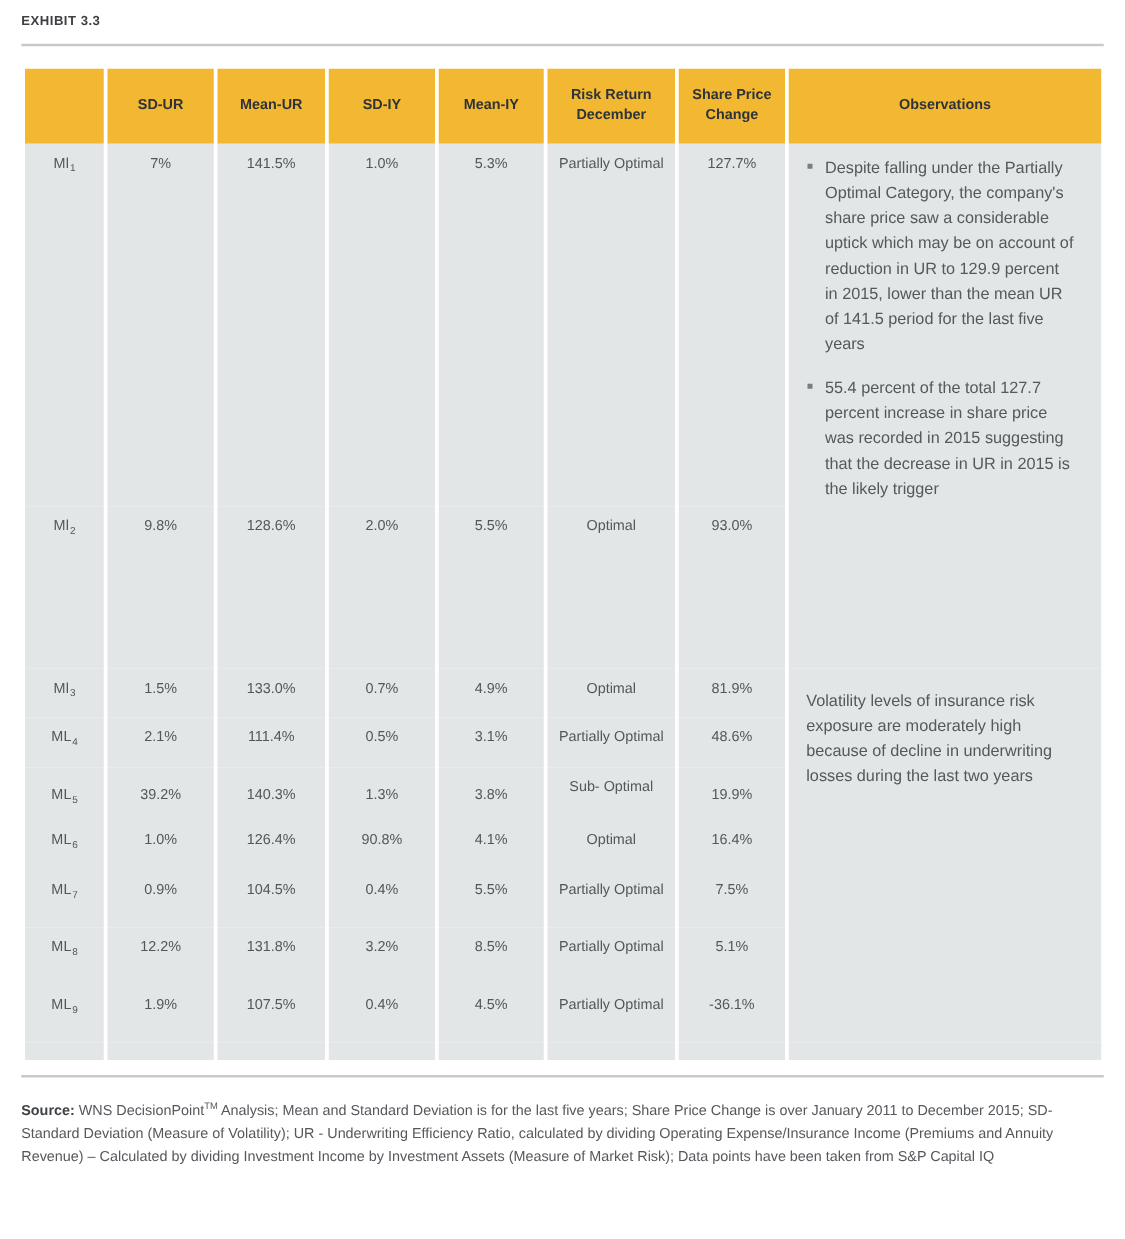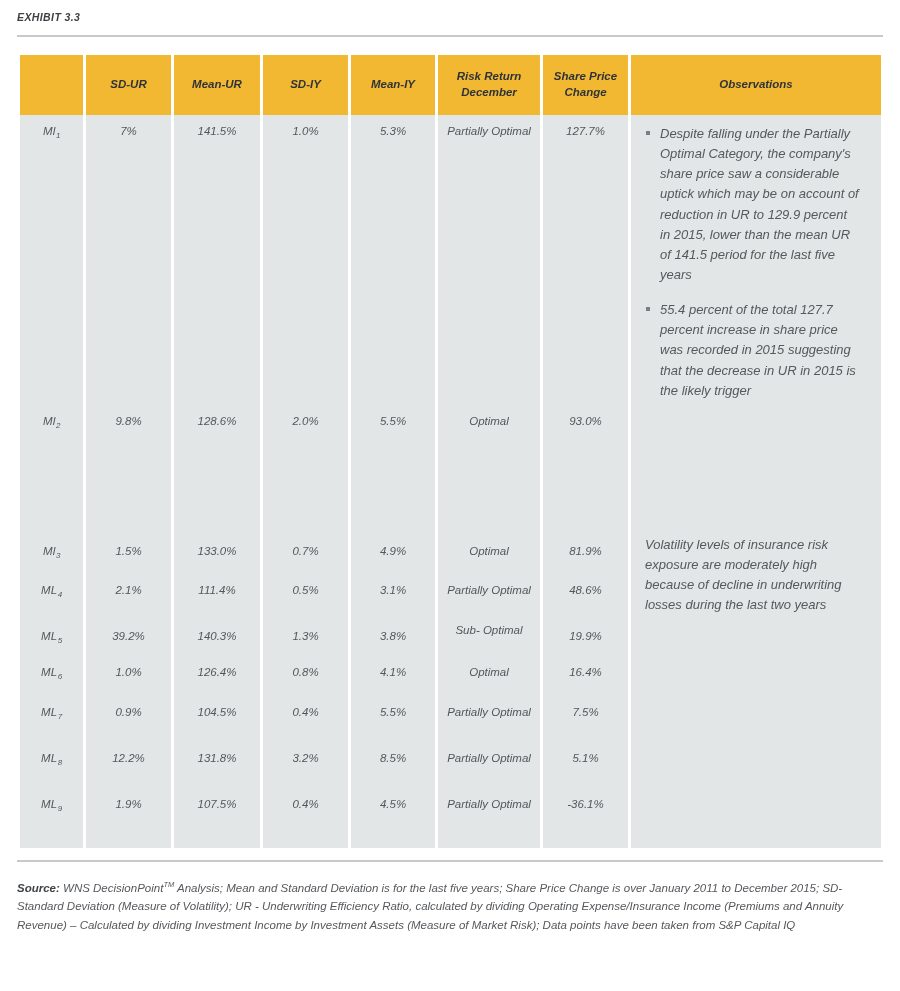--- a/index.html
+++ b/index.html
@@ -9,21 +9,20 @@
     background: #ffffff;
     font-family: "Liberation Sans", sans-serif;
     color: #4a4a4a;
     overflow: hidden;
   }
   .page {
     width: 900px;
     height: 991px;
     position: relative;
     padding: 0 17px;
-    font-style: italic;
   }
 
   
   .exhibit-label {
     font-size: 10.5px;
     font-weight: bold;
     letter-spacing: 0.4px;
     color: #3f3f44;
     padding-top: 11px;
   }
@@ -107,21 +106,21 @@
   ul.obs-list li:last-child { margin-bottom: 0; }
   ul.obs-list li::before {
     content: "";
     position: absolute;
     left: 1px;
     top: 7px;
     width: 4px;
     height: 4px;
     background: #7a7d81;
   }
-  .obs-plain { padding-left: 0; }
+  .obs-plain { padding-left: 0; margin-top: 16px; }
 
   
   .foot-rule {
     height: 1.5px;
     background: #c9c9c9;
     margin-top: 12px;
   }
   .footnote {
     font-size: 11px;
     color: #9a9a9d;
@@ -226,21 +225,21 @@
         <td style="padding-top:15px">1.3%</td>
         <td style="padding-top:15px">3.8%</td>
         <td>Sub- Optimal</td>
         <td style="padding-top:15px">19.9%</td>
       </tr>
 
       <tr>
         <td class="rowname" style="height:40px"><span>ML</span><sub>6</sub></td>
         <td>1.0%</td>
         <td>126.4%</td>
-        <td>0.8%</td>
+        <td>90.8%</td>
         <td>4.1%</td>
         <td>Optimal</td>
         <td>16.4%</td>
       </tr>
 
       <tr>
         <td class="rowname" style="height:46px"><span>ML</span><sub>7</sub></td>
         <td>0.9%</td>
         <td>104.5%</td>
         <td>0.4%</td>

